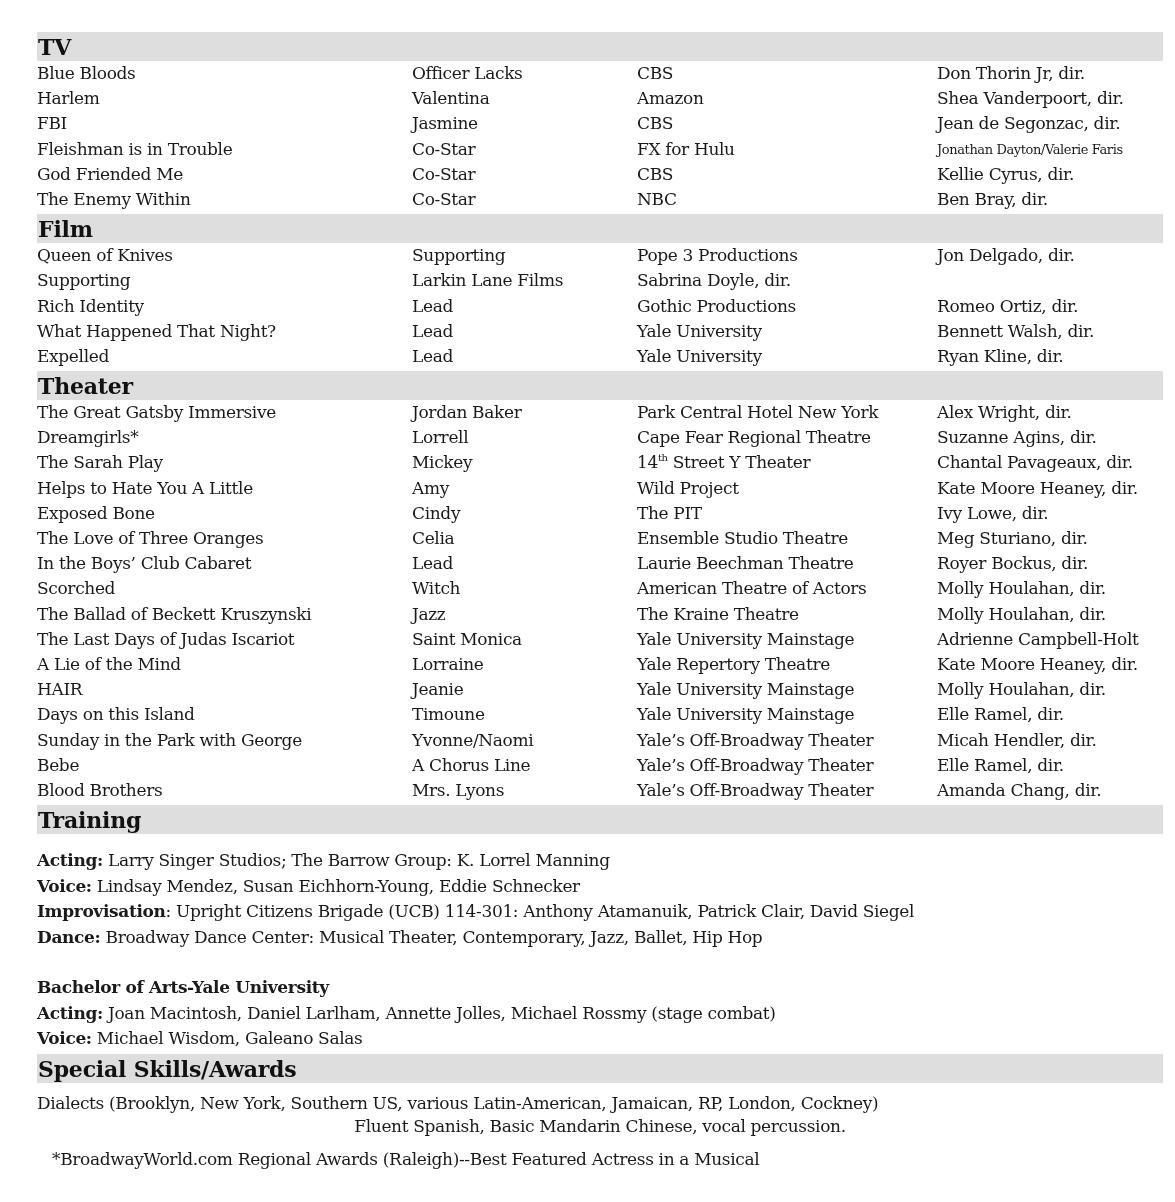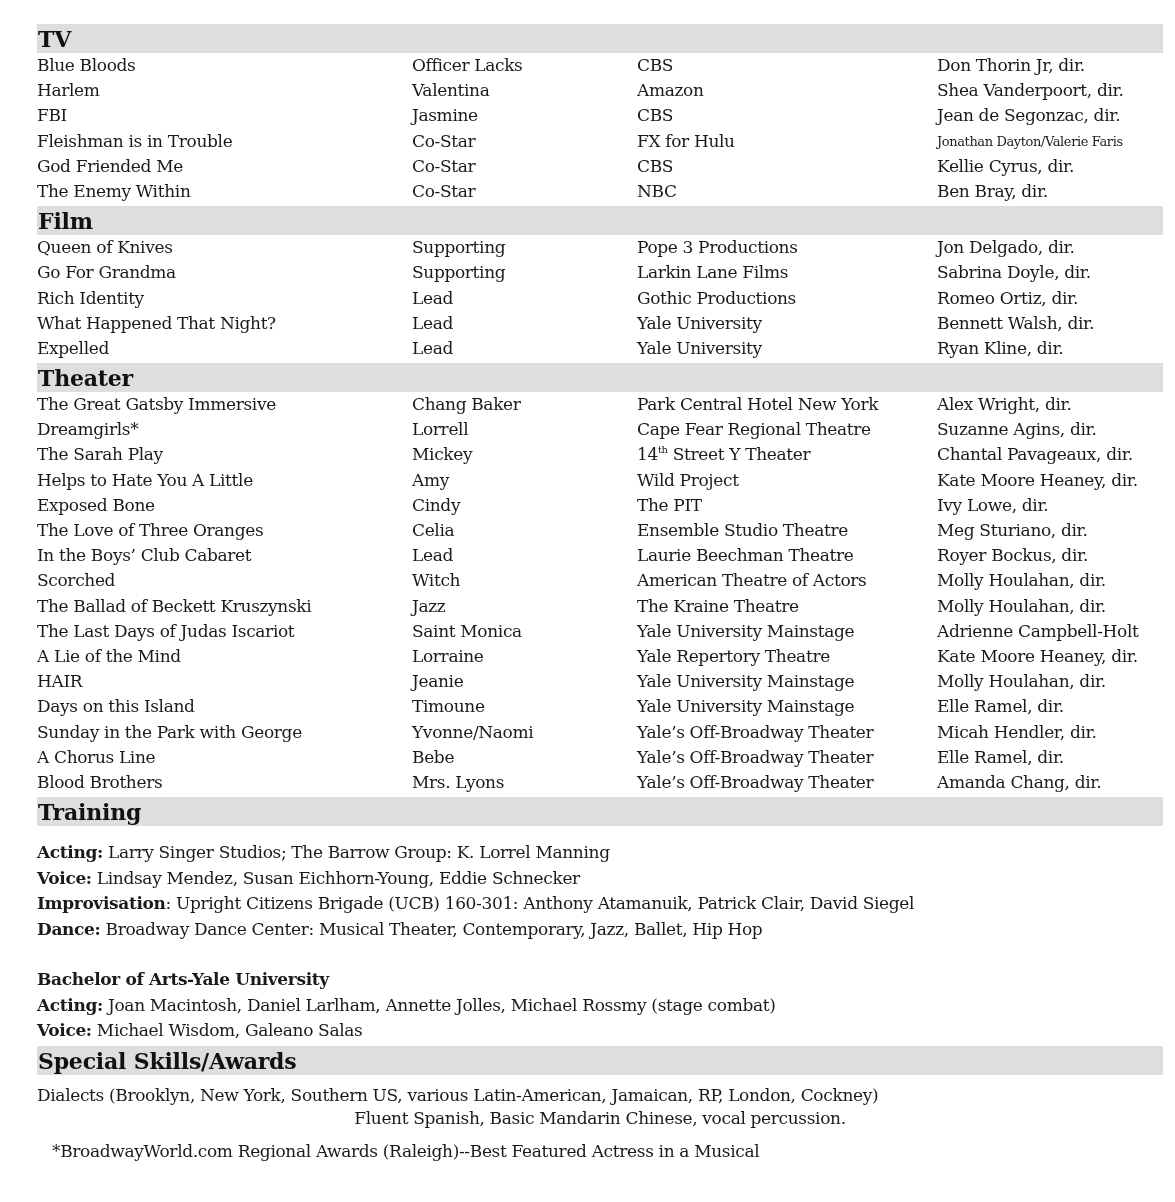--- a/index.html
+++ b/index.html
@@ -1,21 +1,21 @@
 <!DOCTYPE html>
 <html><head>
 <meta charset="utf-8">
 <style>
   html, body { margin: 0; padding: 0; background: #ffffff; }
   body {
     width: 1175px; height: 1202px; position: relative; overflow: hidden;
     font-family: "DejaVu Serif", "Liberation Serif", serif;
     color: #1a1a1a;
   }
-  .page { position: absolute; left: 37px; top: 24px; width: 1126px; }
+  .page { position: absolute; left: 37px; top: 32px; width: 1126px; }
   .section-head {
     background: #dedede;
     height: 29px;
     font-weight: bold;
     font-size: 22px;
     line-height: 30px;
     padding-left: 1px;
     color: #111;
     letter-spacing: -0.2px;
   }
@@ -89,21 +89,20 @@
 
   <div class="section-head">Film</div>
   <div class="rows gap-after">
     <div class="credit-row">
       <span>Queen of Knives</span>
       <span>Supporting</span>
       <span>Pope 3 Productions</span>
       <span>Jon Delgado, dir.</span>
     </div>
     <div class="credit-row">
-      <span>Go For Grandma</span>
       <span>Supporting</span>
       <span>Larkin Lane Films</span>
       <span>Sabrina Doyle, dir.</span>
     </div>
     <div class="credit-row">
       <span>Rich Identity</span>
       <span>Lead</span>
       <span>Gothic Productions</span>
       <span>Romeo Ortiz, dir.</span>
     </div>
@@ -118,21 +117,21 @@
       <span>Lead</span>
       <span>Yale University</span>
       <span>Ryan Kline, dir.</span>
     </div>
   </div>
 
   <div class="section-head">Theater</div>
   <div class="rows gap-after">
     <div class="credit-row">
       <span>The Great Gatsby Immersive</span>
-      <span>Chang Baker</span>
+      <span>Jordan Baker</span>
       <span>Park Central Hotel New York</span>
       <span>Alex Wright, dir.</span>
     </div>
     <div class="credit-row">
       <span>Dreamgirls*</span>
       <span>Lorrell</span>
       <span>Cape Fear Regional Theatre</span>
       <span>Suzanne Agins, dir.</span>
     </div>
     <div class="credit-row">
@@ -201,38 +200,38 @@
       <span>Yale University Mainstage</span>
       <span>Elle Ramel, dir.</span>
     </div>
     <div class="credit-row">
       <span>Sunday in the Park with George</span>
       <span>Yvonne/Naomi</span>
       <span>Yale’s Off-Broadway Theater</span>
       <span>Micah Hendler, dir.</span>
     </div>
     <div class="credit-row">
+      <span>Bebe</span>
       <span>A Chorus Line</span>
-      <span>Bebe</span>
       <span>Yale’s Off-Broadway Theater</span>
       <span>Elle Ramel, dir.</span>
     </div>
     <div class="credit-row">
       <span>Blood Brothers</span>
       <span>Mrs. Lyons</span>
       <span>Yale’s Off-Broadway Theater</span>
       <span>Amanda Chang, dir.</span>
     </div>
   </div>
 
   <div class="section-head">Training</div>
   <div style="padding-top:14px;">
     <div class="para-line"><b>Acting:</b><span> Larry Singer Studios; The Barrow Group: K. Lorrel Manning</span></div>
     <div class="para-line"><b>Voice:</b><span> Lindsay Mendez, Susan Eichhorn-Young, Eddie Schnecker</span></div>
-    <div class="para-line"><b>Improvisation</b><span>: Upright Citizens Brigade (UCB) 160-301: Anthony Atamanuik, Patrick Clair, David Siegel</span></div>
+    <div class="para-line"><b>Improvisation</b><span>: Upright Citizens Brigade (UCB) 114-301: Anthony Atamanuik, Patrick Clair, David Siegel</span></div>
     <div class="para-line"><b>Dance:</b><span> Broadway Dance Center: Musical Theater, Contemporary, Jazz, Ballet, Hip Hop</span></div>
     <div class="spacer"></div>
     <div class="para-line"><b>Bachelor of Arts-Yale University</b></div>
     <div class="para-line"><b>Acting:</b><span> Joan Macintosh, Daniel Larlham, Annette Jolles, Michael Rossmy (stage combat)</span></div>
     <div class="para-line"><b>Voice:</b><span> Michael Wisdom, Galeano Salas</span></div>
   </div>
 
   <div class="section-head" style="margin-top:2px;">Special Skills/Awards</div>
   <div class="skills-block">
     <div class="para-line" style="line-height:23px;">Dialects (Brooklyn, New York, Southern US, various Latin-American, Jamaican, RP, London, Cockney)</div>

